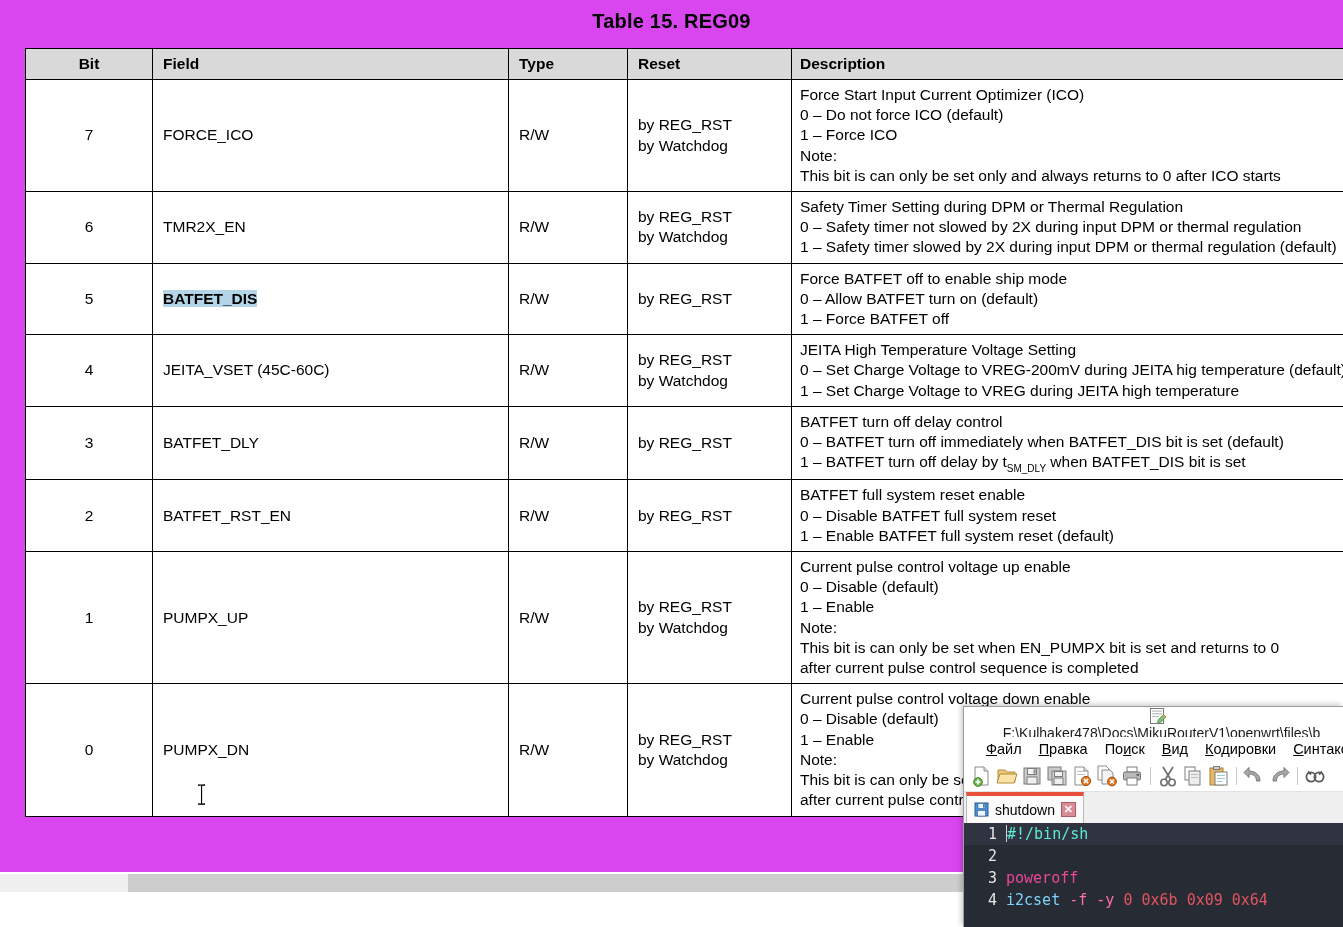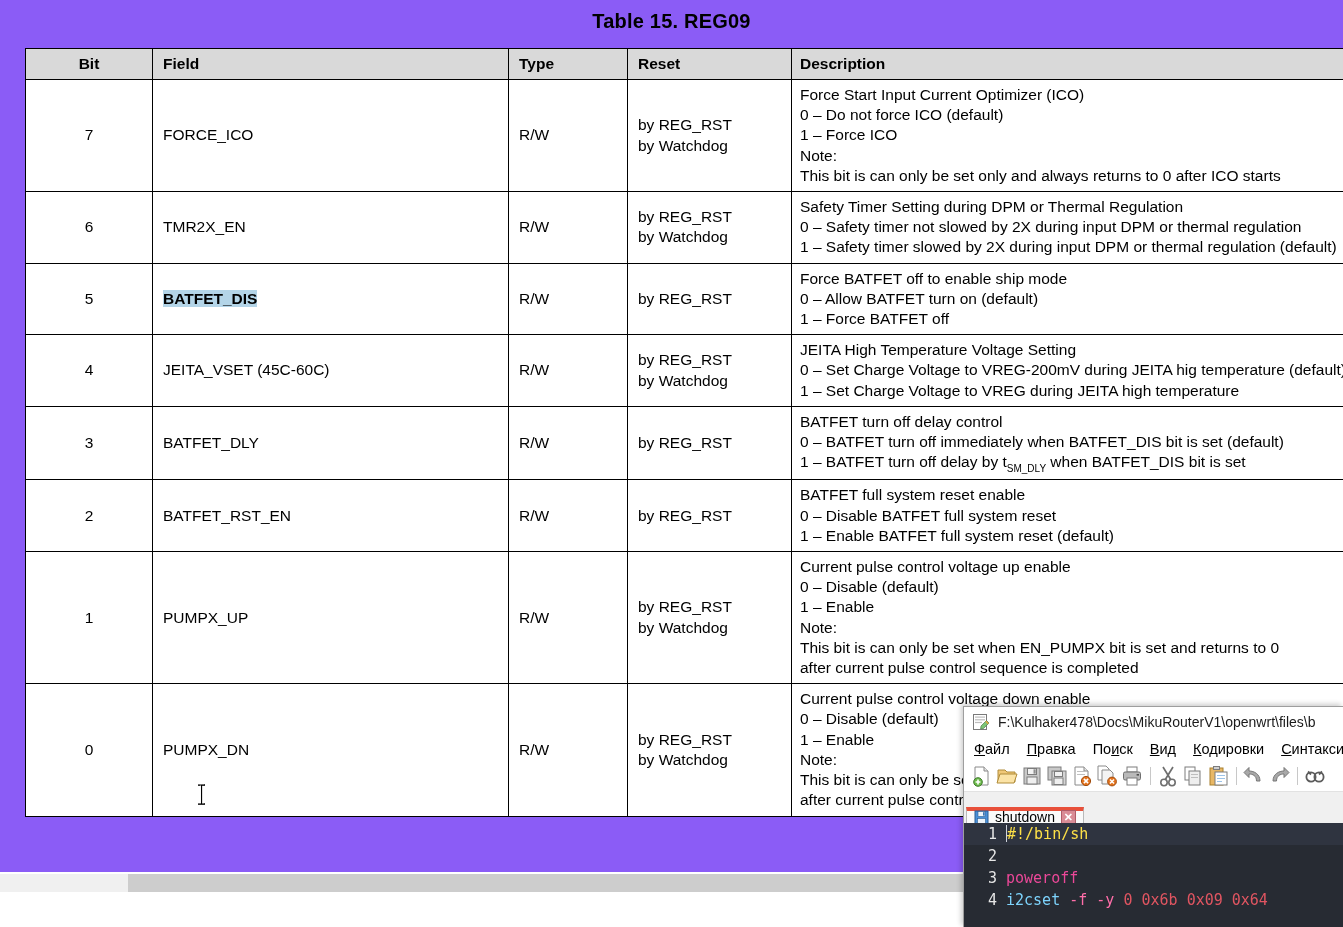--- a/index.html
+++ b/index.html
@@ -17,21 +17,21 @@
     width: 1343px;
     height: 927px;
   }
 
   
   .doc-page {
     position: absolute;
     left: 0; top: 0;
     width: 1343px;
     height: 872px;
-    background: #8b5cf6;
+    background: #d946ef;
   }
 
   .doc-title {
     text-align: center;
     font-size: 20px;
     font-weight: bold;
     color: #000000;
     margin-top: 10px;
     letter-spacing: .2px;
   }
@@ -129,41 +129,42 @@
     box-shadow: -2px -2px 5px rgba(0,0,0,.20);
   }
 
   .npp-titlebar {
     height: 30px;
     background: #ffffff;
     display: flex;
     align-items: center;
     padding-left: 8px;
     box-sizing: border-box;
+    flex-direction: column;
   }
   .npp-title-text {
     font-size: 14px;
     color: #1a1a1a;
     white-space: nowrap;
     overflow: hidden;
     margin-left: 8px;
   }
 
   .npp-appicon {
     width: 18px; height: 18px;
     position: relative;
     flex: 0 0 auto;
   }
 
   .npp-menubar {
     height: 24px;
     background: #ffffff;
     display: flex;
     align-items: center;
-    padding-left: 10px;
+    padding-left: 22px;
     box-sizing: border-box;
     white-space: nowrap;
     overflow: hidden;
   }
   .npp-menu-item {
     font-size: 14.5px;
     color: #000000;
     margin-right: 17px;
     cursor: default;
   }
@@ -197,21 +198,21 @@
     height: 31px;
     background: #f0f0f0;
     display: flex;
     align-items: flex-end;
     padding-left: 2px;
     box-sizing: border-box;
   }
   .npp-tab {
     display: flex;
     align-items: center;
-    height: 16px;
+    height: 31px;
     padding: 0 7px 0 7px;
     background: #fafafa;
     border: 1px solid #b9b9b9;
     border-bottom: none;
     border-top: 4px solid #e8503a;
     box-sizing: border-box;
     position: relative;
   }
   .npp-tab-label {
     font-size: 14px;
@@ -259,21 +260,21 @@
     font-size: 15px;
     white-space: pre;
     font-family: "DejaVu Sans Mono", monospace;
   }
   .caret {
     display: inline-block;
     width: 1px; height: 17px;
     background: #cfd3dc;
     vertical-align: -3px;
   }
-  .tok-comment { color: #fde047; }
+  .tok-comment { color: #5eead4; }
   .tok-kw      { color: #ec4899; }
   .tok-cmd     { color: #7dd3fc; }
   .tok-flag    { color: #ff6ea9; }
   .tok-num     { color: #e05561; }
 
   
   .ibeam {
     position: absolute;
     left: 197px;
     top: 784px;

